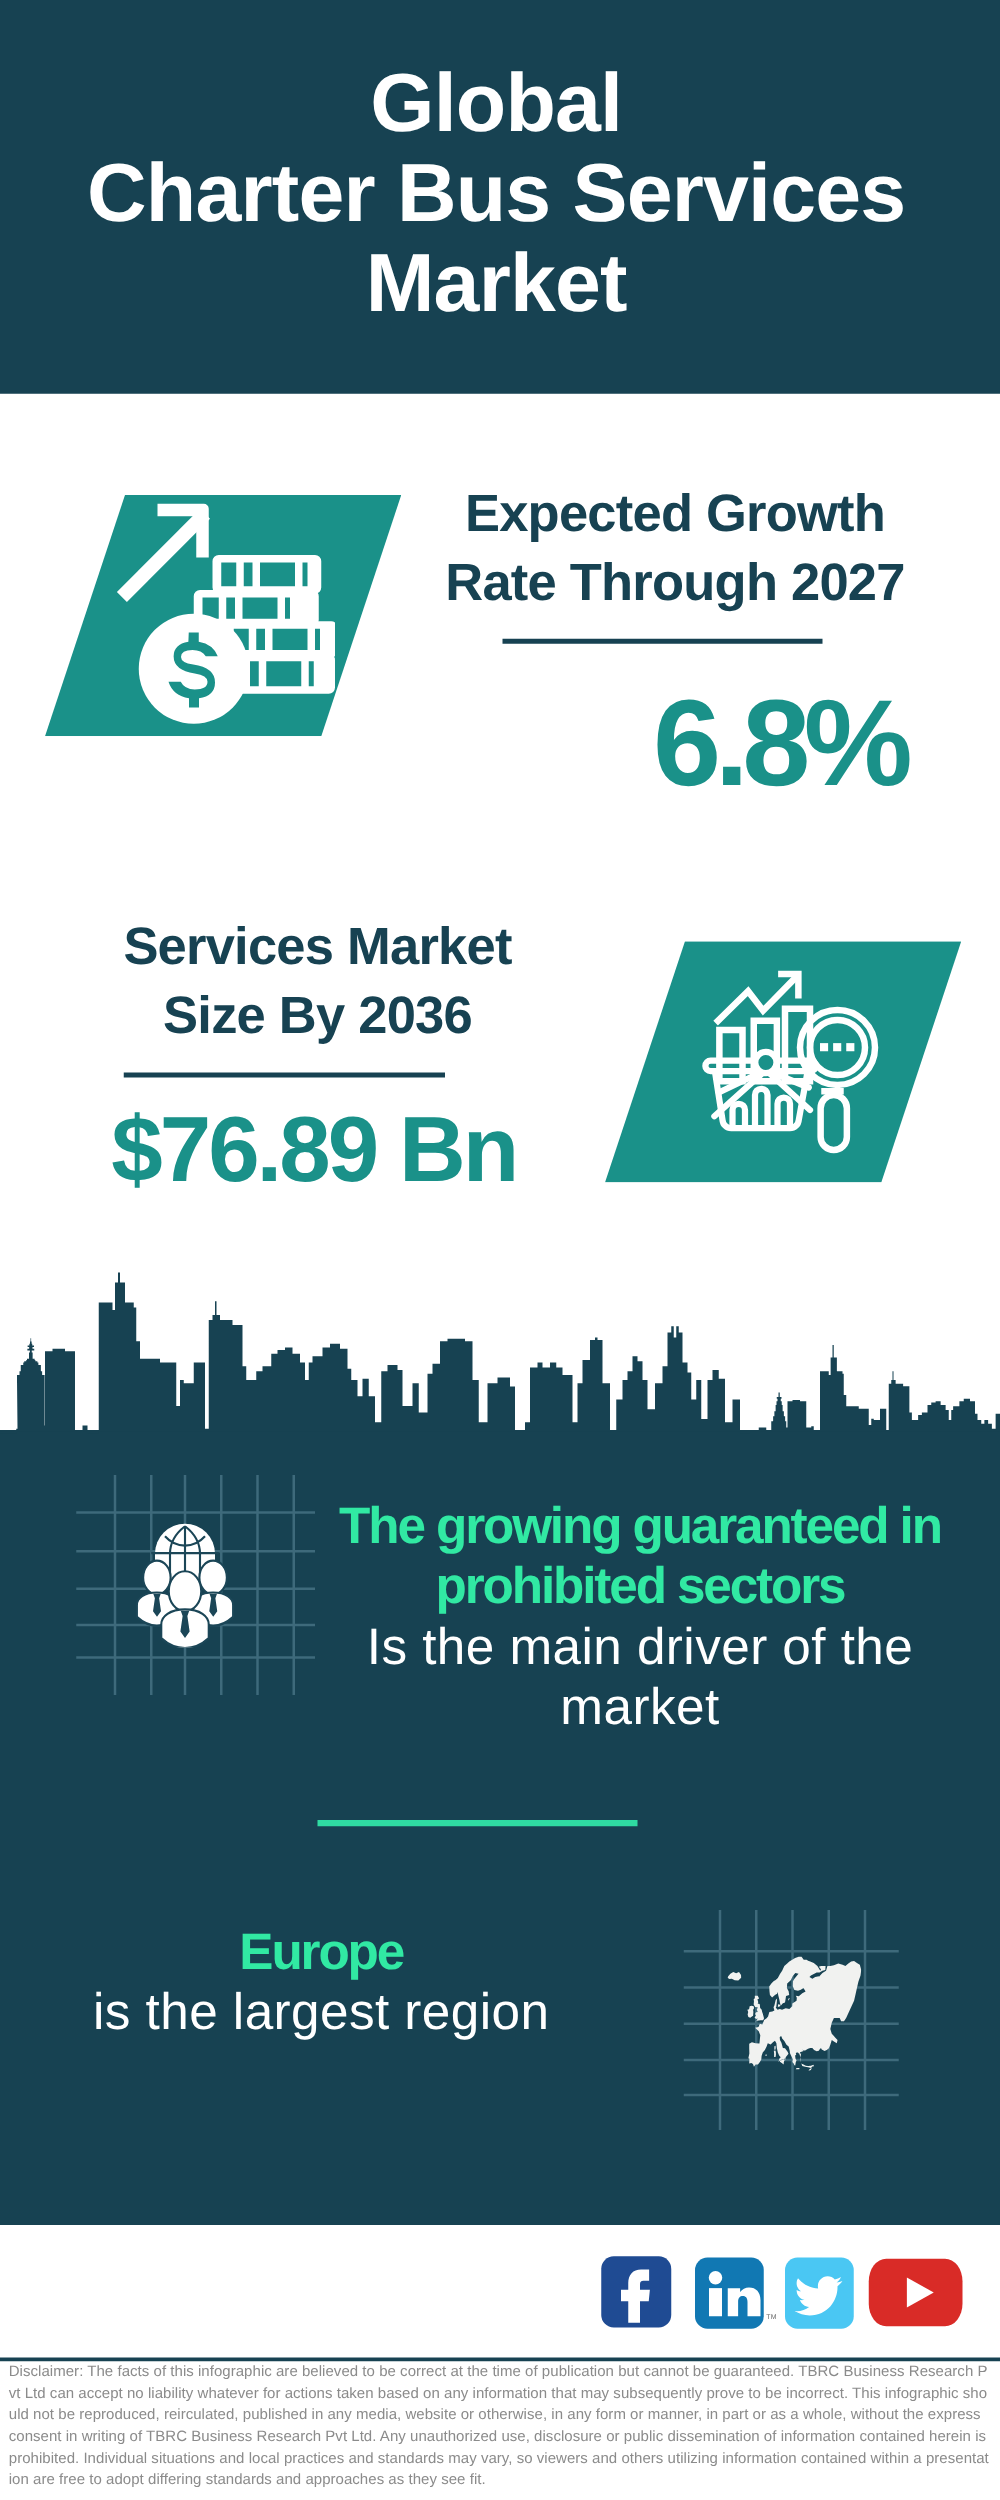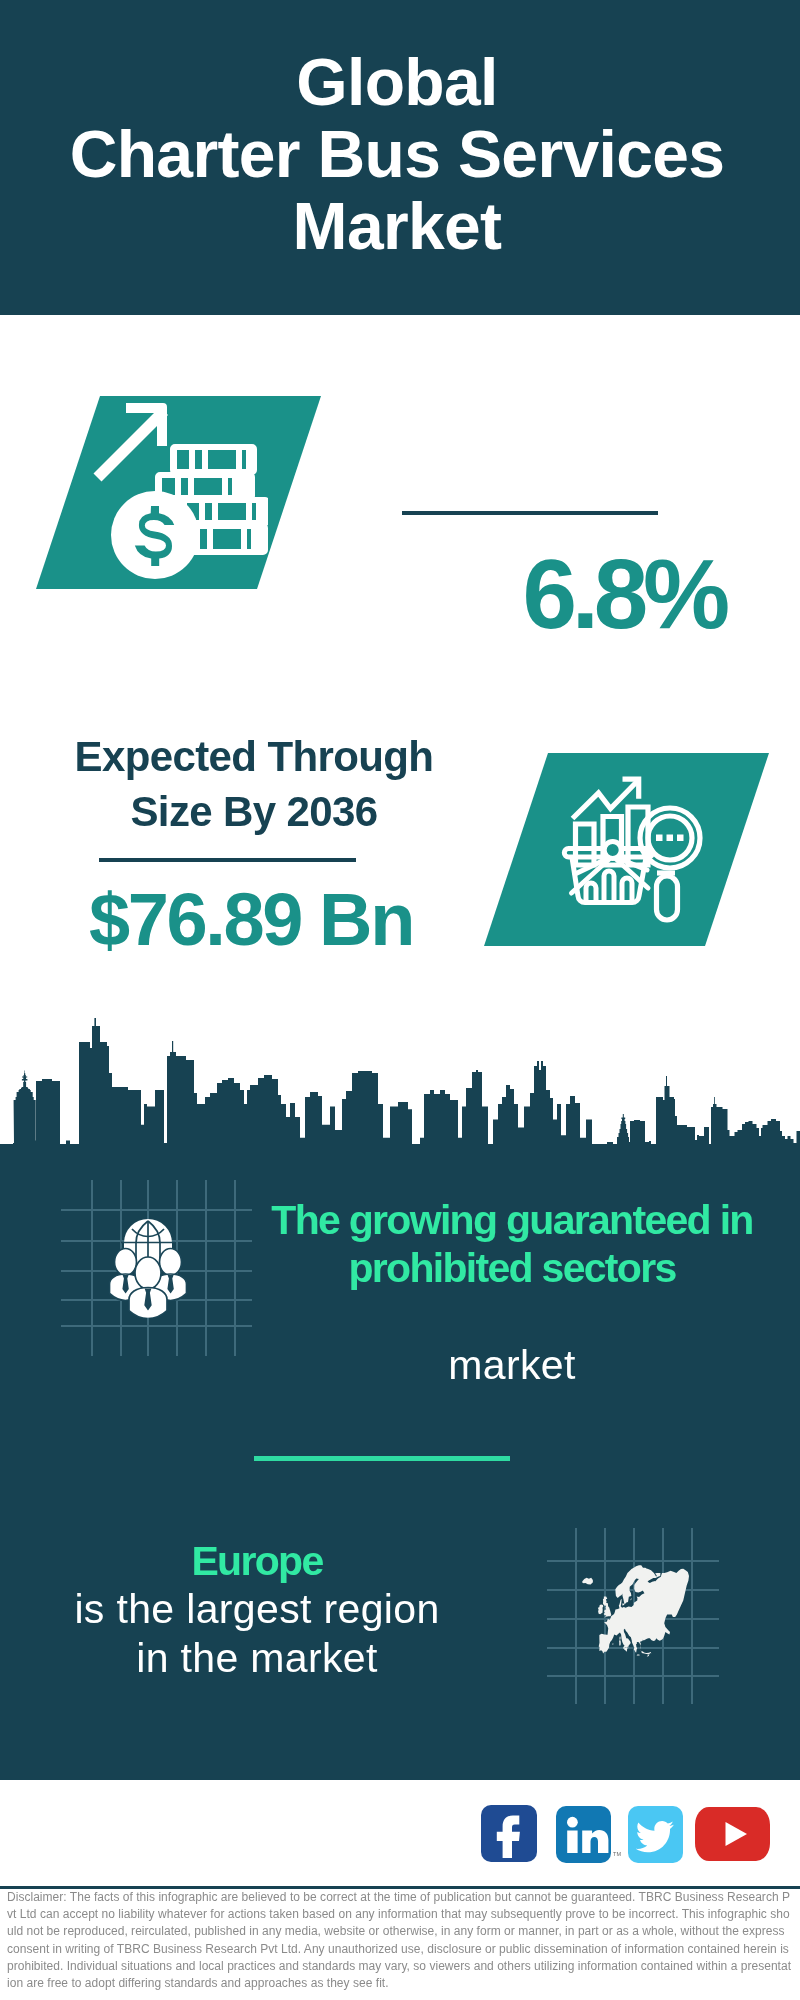--- a/index.html
+++ b/index.html
@@ -60,24 +60,25 @@
                M99 103 v17 h12 v-17 z M117 103 v17 h7 v-17 z M130 103 v17 h28 v-17 z M164 103 v17 h4 v-17 z" fill-rule="evenodd"></path>
 
       <path d="M92 123 h83 a5 5 0 0 1 5 5 v22 a5 5 0 0 1 -5 5 h-83 a5 5 0 0 1 -5 -5 v-22 a5 5 0 0 1 5 -5 z
                M94 129 v20 h12 v-20 z M112 129 v20 h7 v-20 z M125 129 v20 h28 v-20 z M159 129 v20 h4 v-20 z" fill-rule="evenodd"></path>
 
       <circle cx="67" cy="135" r="44"></circle>
       <path d="M63 106 h8 v7.3 q11.6 2 15.2 11.7 h-9.6 q-3.2-5.1-10.6-5.1 q-9.2 0-9.2 5.6 q0 4.6 9.8 6.1 q17.4 2.6 17.4 14.3 q0 10.7-12.8 12.7 v7.3 h-8 v-7.3 q-12.8-2-16.4-13.2 h9.8 q3 6.1 11.2 6.1 q10.2 0 10.2-6.1 q0-5.1-10.2-6.6 q-16.9-2.6-16.9-13.8 q0-9.7 11.8-11.7 z" fill="#1a9189"></path>
     </g>
   </svg>
 
+  <div class="stat-head" style="left:340px;top:383px;width:400px;"><span>Expected Growth</span><br><span>Rate Through 2027</span></div>
   <div class="rule" style="left:402px;top:511px;width:256px;"></div>
   <div class="stat-val" style="left:325px;top:546px;width:400px;text-align:right;">6.8%</div>
 
-  <div class="stat-head" style="left:54px;top:729px;width:400px;"><span>Expected Through</span><br><span>Size By 2036</span></div>
+  <div class="stat-head" style="left:54px;top:729px;width:400px;"><span>Services Market</span><br><span>Size By 2036</span></div>
   <div class="rule" style="left:99px;top:858px;width:257px;"></div>
   <div class="stat-val sm" style="left:-49px;top:883px;width:600px;">$76.89 Bn</div>
   <div class="para" style="left:484px;top:753px;">
       <i></i>
     </div>
   <svg style="position:absolute;left:555px;top:770px;" width="160" height="160" viewBox="0 0 160 160">
     <g fill="none" stroke="#ffffff" stroke-width="5.2" stroke-linecap="butt" stroke-linejoin="miter">
 
       <path d="M17.5 48.5 L43.5 23 L55.5 38.5 L82 11.5"></path>
 
@@ -154,21 +155,21 @@
       <path d="M62.5 56 C52.5 56 46.5 60.5 46.5 66 v9.5 C52 80.5 57 82.5 62.5 82.5 C68 82.5 73 80.5 78.5 75.5 V66 C78.5 60.5 72.5 56 62.5 56 Z"></path>
       <ellipse cx="40" cy="55" rx="13" ry="16"></ellipse>
       <path d="M40 69.5 C28 69.5 21 75 21 81.5 v11 C27.5 98.5 34 100.5 40 100.5 C46 100.5 52.5 98.5 59 92.5 V81.5 C59 75 52 69.5 40 69.5 Z"></path>
     </g>
     <g fill="#1b4657">
       <path d="M14.6 57 h6 l-1.3 3.6 1.5 10.4 -3.2 4.4 -3.2 -4.4 1.5 -10.4 z"></path>
       <path d="M59.6 57 h6 l-1.3 3.6 1.5 10.4 -3.2 4.4 -3.2 -4.4 1.5 -10.4 z"></path>
       <path d="M36.6 70.5 h6.8 l-1.5 4.2 1.8 12.6 -3.7 5.2 -3.7 -5.2 1.8 -12.6 z"></path>
     </g>
   </svg>
-  <div class="blk-text" style="left:262px;top:1196px;width:500px;"><span class="hl">The growing guaranteed in</span><br><span class="hl">prohibited sectors</span><br><br><span class="rg">market</span></div>
+  <div class="blk-text" style="left:262px;top:1196px;width:500px;"><span class="hl">The growing guaranteed in</span><br><span class="hl">prohibited sectors</span><br><span class="rg">Is the main driver of the</span><br><span class="rg">market</span></div>
   <div class="sep" style="left:254px;top:1456px;width:256px;"></div>
 
   <div class="grid" style="left:547px;top:1528px;width:172px;height:176px;">
     <span style="left:28px;top:0;width:2px;height:176px;"></span>
     <span style="left:57px;top:0;width:2px;height:176px;"></span>
     <span style="left:86px;top:0;width:2px;height:176px;"></span>
     <span style="left:115px;top:0;width:2px;height:176px;"></span>
     <span style="left:144px;top:0;width:2px;height:176px;"></span>
     <span style="left:0;top:32px;width:172px;height:2px;"></span>
     <span style="left:0;top:61px;width:172px;height:2px;"></span>
@@ -185,21 +186,21 @@
       <path d="M41.88,80.19 L44.99,79.72 L45.56,79.72 L44.99,81.82 L44.99,83.23 L41.99,81.12 Z"></path>
       <path d="M37.05,72.95 L38.31,72.71 L38.66,73.65 L38.77,75.52 L38.54,77.39 L38.08,77.62 L37.28,77.62 L37.28,74.82 Z"></path>
       <path d="M37.51,72.25 L38.43,72.01 L38.54,70.61 L38.43,69.21 L37.62,69.44 L37.51,70.61 Z"></path>
       <path d="M54.65,86.73 L56.95,86.73 L57.87,86.5 L57.18,85.8 L55.23,85.8 Z"></path>
       <path d="M64.78,87.9 L66.73,87.2 L67.42,85.56 L65.58,86.73 Z"></path>
       <path d="M30.37,76.92 L31.52,76.45 L31.29,75.75 L30.49,75.75 Z"></path>
       <path d="M40.27,40.48 L42.11,40.01 L42.11,38.84 L40.5,38.38 Z"></path>
       <path d="M48.44,35.81 L49.7,34.4 L49.24,33.7 L48.55,34.87 Z"></path>
     </g>
   </svg>
-  <div class="blk-text" style="left:7px;top:1537px;width:500px;"><span class="hl">Europe</span><br><span class="rg">is the largest region</span><br><span class="rg">in the market</span></div>
+  <div class="blk-text" style="left:7px;top:1537px;width:500px;"><span class="hl">Europe</span><br><span class="rg">is the largest region</span><br></div>
 
   <div class="footer"></div>
 
   <a class="soc" style="left:481px;top:1805px;width:56px;height:57px;background:#1f4b93;">
     <svg width="56" height="57" viewBox="0 0 56 57">
         <path fill="#ffffff" d="M38.3 10.5 h-6.4 c-6.6 0-10.3 4.2-10.3 10.9 v5.4 h-5.8 v9.2 h5.8 v17.1 h9.4 V36.0 h7.0 l0.9-9.2 h-7.9 v-4.3 c0-1.9 0.6-2.9 2.8-2.9 h4.5 z"></path>
       </svg>
   </a>
   <a class="soc" style="left:556px;top:1806px;width:55px;height:57px;background:#1178b3;">
     <svg width="55" height="57" viewBox="0 0 55 57">

